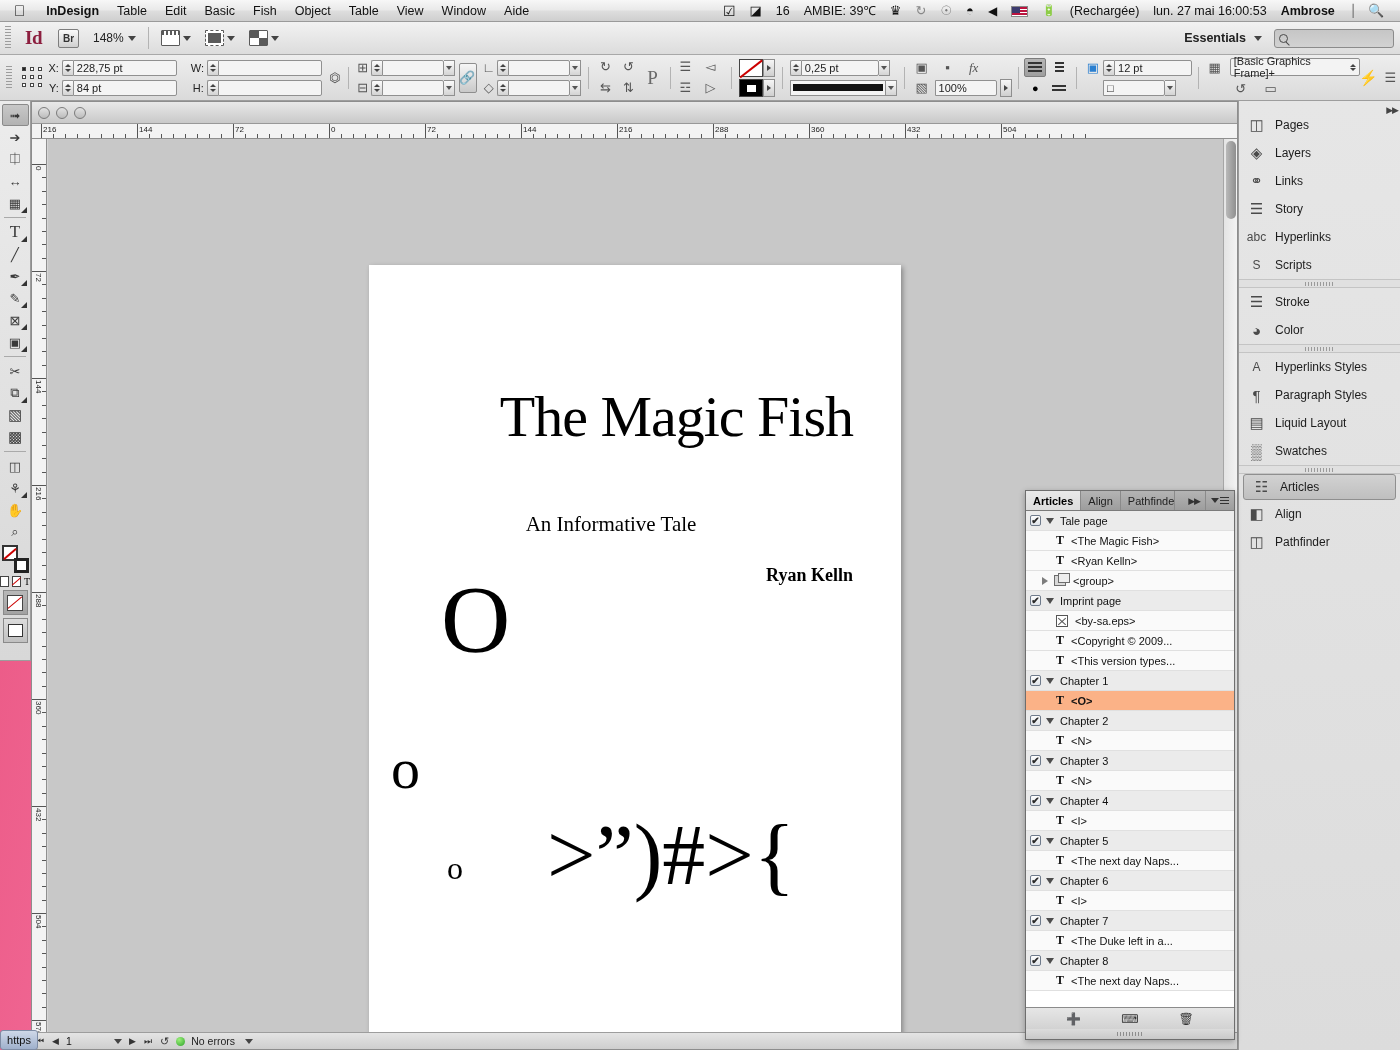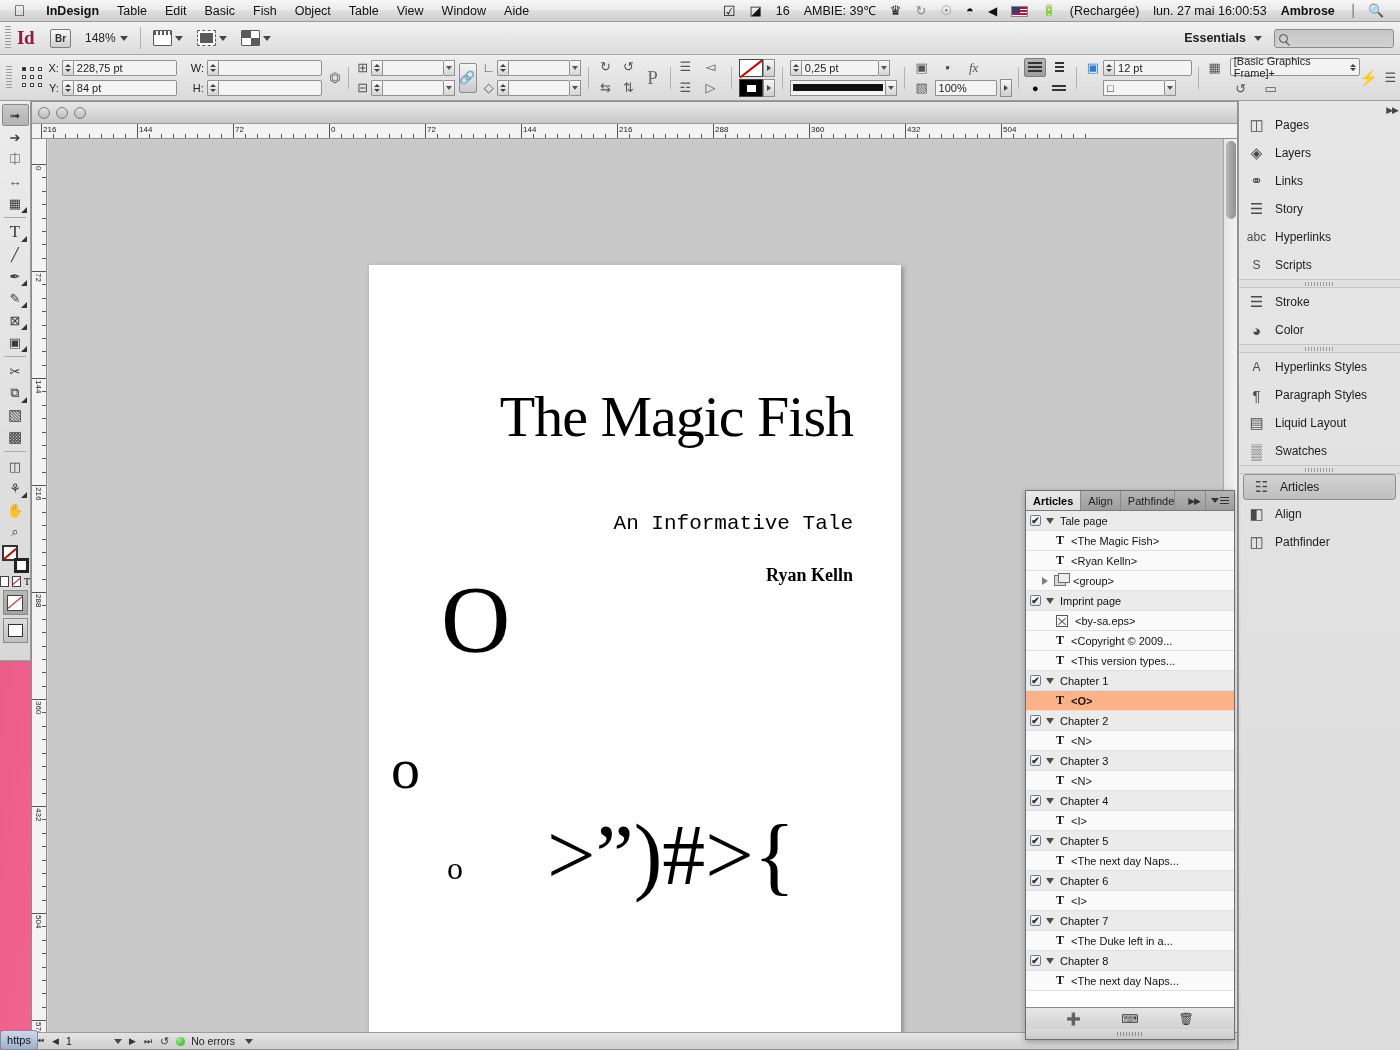--- a/index.html
+++ b/index.html
@@ -54,21 +54,21 @@
     border-bottom:1px solid #a8a8a8;
     display:flex; align-items:center; z-index:30;
   }
   .grip{
     width:10px;height:24px;margin:0 4px 0 3px;
     background-image:repeating-linear-gradient(to bottom,#9c9c9c 0 1px,transparent 1px 3px);
     background-size:6px 100%;background-repeat:no-repeat;background-position:center;
   }
   .id-logo{
     color:#8c1f3f;font-weight:bold;font-size:19px;font-family:"Liberation Serif",serif;
-    margin:0 16px 0 0; letter-spacing:-.5px;
+    margin:0 16px 0 8px; letter-spacing:-.5px;
   }
   .br-btn{
     width:21px;height:19px;border:1px solid #7d7d7d;border-radius:2px;
     background:linear-gradient(to bottom,#fafafa,#cfcfcf);
     font-size:10px;font-weight:bold;color:#333;
     display:flex;align-items:center;justify-content:center;margin-right:14px;
   }
   .zoomfield{ font-size:12px;color:#222;margin-right:4px; }
   .tri{ width:0;height:0;border-left:4px solid transparent;border-right:4px solid transparent;border-top:5px solid #444; display:inline-block;}
   .vsep{ width:1px;height:22px;background:#b3b3b3;margin:0 12px; }
@@ -196,22 +196,22 @@
   }
   .page{
     position:absolute; left:321px; top:126px; width:532px; height:854px;
     background:#fff; box-shadow:2px 2px 5px rgba(0,0,0,.32);
   }
   .pg-title{
     position:absolute; left:0; right:48px; top:118px; text-align:right;
     font-family:"Liberation Serif",serif; font-size:58px; color:#000; letter-spacing:-1px;
   }
   .pg-sub{
-    position:absolute; left:0; right:48px; top:247px; text-align:right;
-    font-family:Liberation Mono, monospace; font-size:21px; color:#000;
+    position:absolute; left:0; right:48px; top:247px; text-align:center;
+    font-family:Liberation Serif, serif; font-size:21px; color:#000;
   }
   .pg-author{
     position:absolute; left:0; right:48px; top:300px; text-align:right;
     font-family:"Liberation Serif",serif; font-size:18px; font-weight:bold; color:#000;
   }
   .dc1{position:absolute; left:72px; top:316px; font-family:"Liberation Serif",serif;font-size:96px;line-height:.82;color:#000;}
   .dc2{position:absolute; left:22px; top:480px; font-family:"Liberation Serif",serif;font-size:58px;line-height:.82;color:#000;}
   .dc3{position:absolute; left:78px; top:590px; font-family:"Liberation Serif",serif;font-size:32px;line-height:.82;color:#000;}
   .glyphs{position:absolute; left:178px; top:552px; font-family:"Liberation Serif",serif;font-size:86px;line-height:.9;color:#000;white-space:nowrap;}
 

